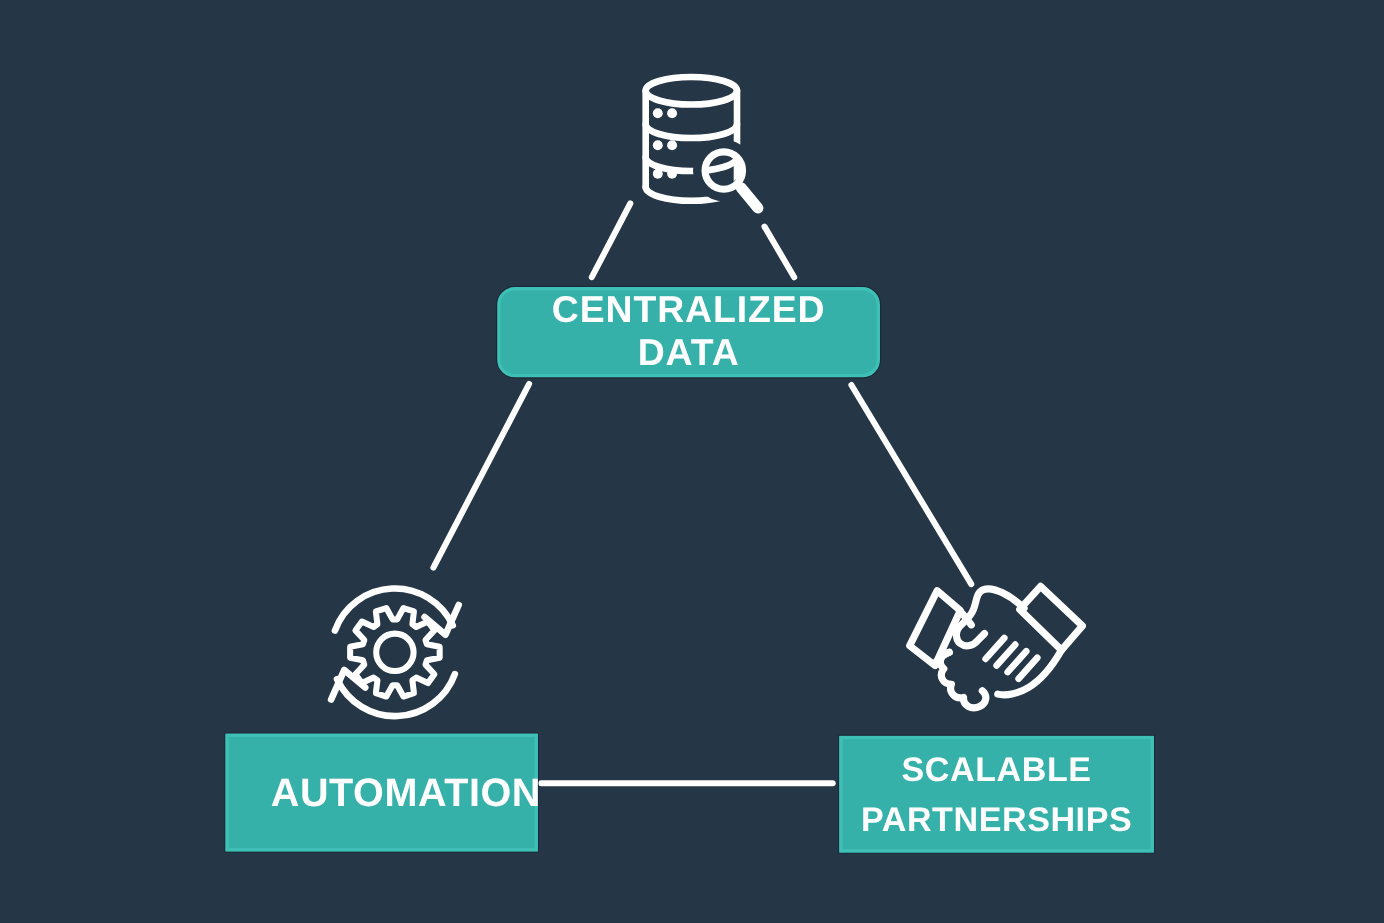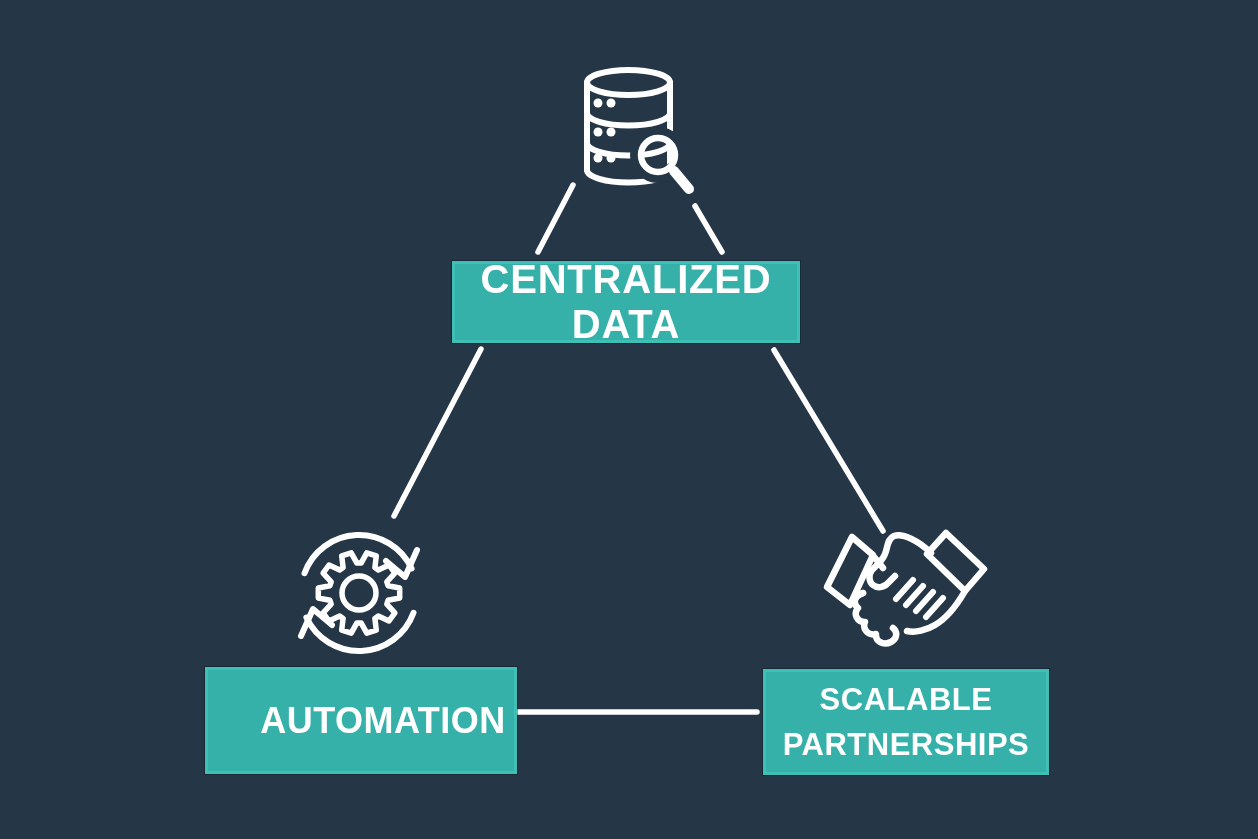--- a/index.html
+++ b/index.html
@@ -11,22 +11,22 @@
   .connectors{position:absolute;left:0;top:0;width:1258px;height:839px;}
   .conn{stroke:var(--line,#fff);stroke-width:5.5;stroke-linecap:round;}
   .node{
     position:absolute;display:flex;align-items:center;justify-content:center;
     text-align:center;color:var(--text,#fff);font-weight:700;
     background:var(--fill,#35b1a9);
     border:3px solid var(--border,#3fc0b7);
     box-sizing:border-box;
     box-shadow:0 0 0 1px rgba(10,22,33,.4);
   }
-  .node-top{left:452px;top:261px;width:348px;height:82px;font-size:40px;letter-spacing:.8px;}
-  .node-left{left:205px;top:667px;width:312px;height:107px;font-size:36px;letter-spacing:.5px;padding-left:44px;}
+  .node-top{left:452px;top:261px;width:348px;height:82px;font-size:34px;letter-spacing:.8px;border-radius:16px;}
+  .node-left{left:205px;top:667px;width:284px;height:107px;font-size:36px;letter-spacing:.5px;padding-left:44px;}
   .node-right{left:763px;top:669px;width:286px;height:106px;font-size:31px;line-height:45px;letter-spacing:.5px;padding:0 22px;}
   .icon{position:absolute;}
   .icon svg{display:block;width:100%;height:100%;}
   .stroke{fill:none;stroke:var(--icon,#fff);stroke-linecap:round;stroke-linejoin:round;}
   .w6{stroke-width:6;}
   .w65{stroke-width:6.5;}
   .w55{stroke-width:5.5;}
   .dot{fill:var(--icon,#fff);stroke:none;}
   .halo{fill:none;stroke:var(--bg,#253647);}
 </style>

